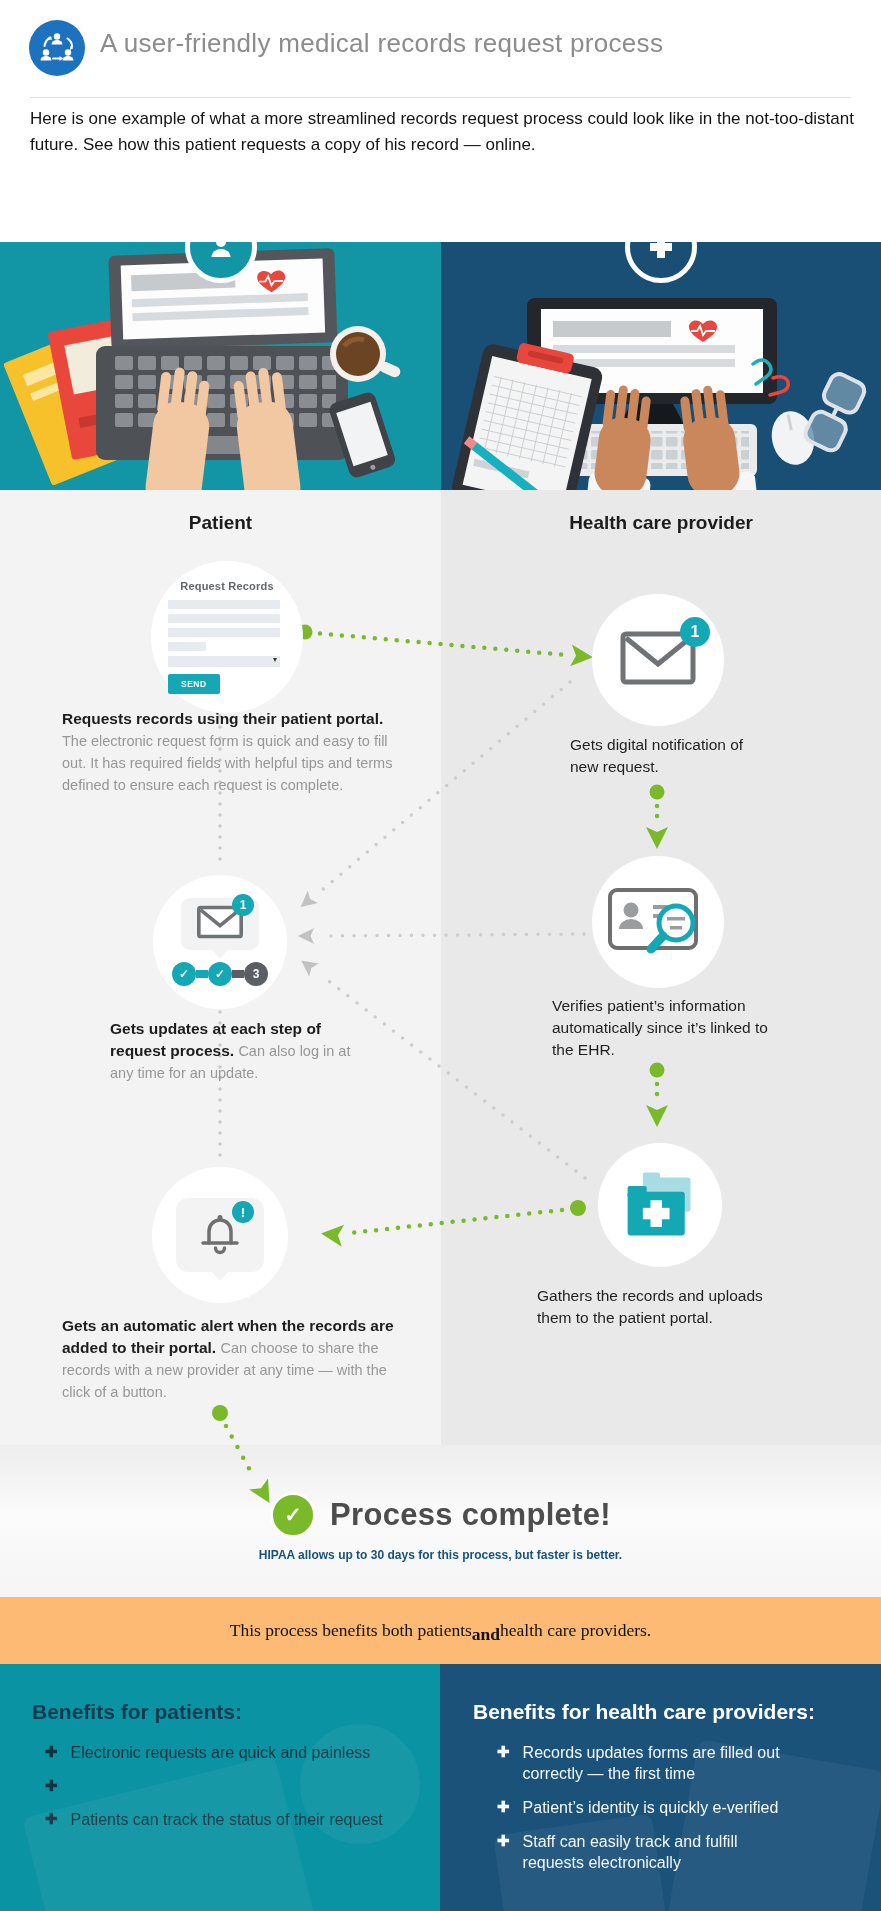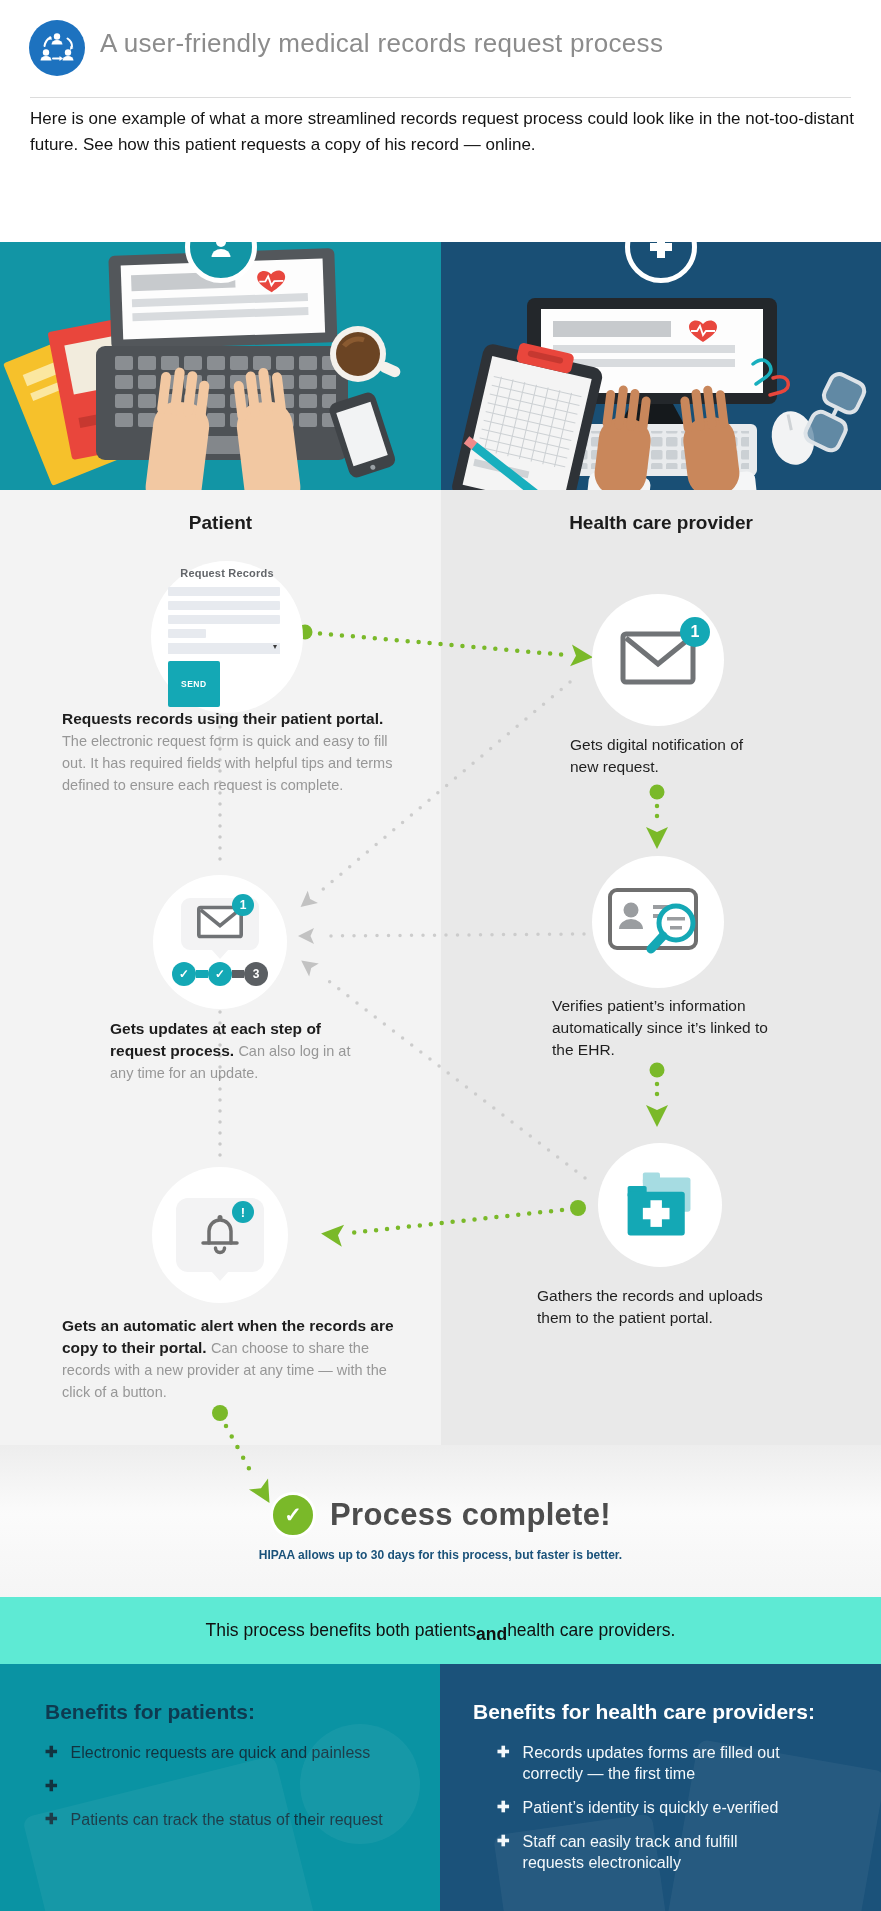--- a/index.html
+++ b/index.html
@@ -39,21 +39,21 @@
   .step-text .sub{font-weight:400;color:#979797;font-size:14.5px;}
 
   
   .pform{width:118px;display:flex;flex-direction:column;align-items:flex-start;}
   .pform-title{align-self:center;font-size:11px;font-weight:700;color:#63666a;margin-bottom:8px;letter-spacing:.2px;}
   .pbar{height:9px;background:#e7eaef;margin-bottom:5px;border-radius:1px;}
   .pbar.w1{width:112px;} .pbar.w2{width:38px;}
   .pselect{width:112px;height:11px;background:#e7eaef;margin-bottom:7px;position:relative;}
   .pselect .caret{position:absolute;right:3px;top:-1px;font-size:8px;color:#3a3a3a;}
   .send-btn{background:#14a8b5;color:#fff;font-size:8.5px;font-weight:700;letter-spacing:.5px;
-            padding:18px 13px;border-radius:2px;border:none;font-family:inherit;}
+            padding:5px 13px;border-radius:2px;border:none;font-family:inherit;}
 
   .badge{position:absolute;border-radius:50%;background:#14a8b5;color:#fff;font-weight:700;
          display:flex;align-items:center;justify-content:center;z-index:4;}
   .bubble{background:#f3f3f4;border-radius:9px;position:relative;display:flex;align-items:center;justify-content:center;}
   .bubble-tail{position:absolute;left:50%;bottom:-9px;transform:translateX(-50%);width:0;height:0;
                border-left:9px solid transparent;border-right:9px solid transparent;border-top:10px solid #f3f3f4;}
   .progress{display:flex;align-items:center;margin-top:12px;}
   .pg-dot{width:24px;height:24px;border-radius:50%;display:flex;align-items:center;justify-content:center;
           color:#fff;font-size:12px;font-weight:700;}
   .pg-dot.teal{background:#14a8b5;} .pg-dot.gray{background:#5b5f63;}
@@ -64,31 +64,31 @@
   .complete{top:1445px;left:0;width:881px;height:152px;
             background:linear-gradient(180deg,#ededed 0%,#fbfbfb 45%,#f5f5f5 100%);}
   .complete-row{position:absolute;top:47px;left:0;width:881px;display:flex;align-items:center;
                 justify-content:center;gap:14px;}
   .check-circle{width:40px;height:40px;border-radius:50%;background:#7ab929;border:3px solid #fff;
                 display:flex;align-items:center;justify-content:center;color:#fff;font-size:21px;font-weight:700;}
   .complete-title{font-size:31px;font-weight:700;color:#4d4d4d;letter-spacing:.3px;}
   .hipaa{position:absolute;top:103px;left:0;width:881px;text-align:center;font-size:12px;font-weight:700;color:#1a527a;}
 
   
-  .banner{top:1597px;left:0;width:881px;height:67px;background:#5eead4;display:flex;
-          align-items:center;justify-content:center;font-size:17.5px;color:#101010;}
+  .banner{top:1597px;left:0;width:881px;height:67px;background:#fdba74;display:flex;
+          align-items:center;justify-content:center;font-size:17.5px;color:#101010;font-family:Liberation Serif, serif;}
   .banner b{font-weight:700;margin-top:8px;}
 
   
   .benefits{top:1664px;left:0;width:881px;height:247px;display:flex;}
   .bpanel{position:relative;height:247px;overflow:hidden;}
   .bpanel.patients{width:440px;background:#0a93a3;color:#123340;}
   .bpanel.providers{width:441px;background:#1b527a;color:#f3f8fb;}
   .bhead{font-size:21px;font-weight:700;margin:36px 0 18px 0;}
-  .bpanel.patients .bhead{margin-left:45px;color:#0e3a50;}
+  .bpanel.patients .bhead{margin-left:32px;color:#0e3a50;}
   .bpanel.providers .bhead{margin-left:33px;color:#ffffff;}
   .blist{display:flex;flex-direction:column;gap:13px;}
   .bpanel.patients .blist{margin-left:45px;width:360px;}
   .bpanel.providers .blist{margin-left:57px;width:340px;}
   .bitem{display:flex;gap:13px;font-size:16px;line-height:1.32;}
   .bplus{font-weight:700;font-size:15px;line-height:1.35;}
   .ghost{position:absolute;background:rgba(255,255,255,0.05);border-radius:10px;}
 </style>
 </head>
 <body>
@@ -429,21 +429,21 @@
       <span class="sub">The electronic request form is quick and easy to fill out. It has required fields with helpful tips and terms defined to ensure each request is complete.</span>
     </div>
     <div class="abs step-text" style="left:570px;top:244px;width:190px;">Gets digital notification of new request.</div>
     <div class="abs step-text" style="left:552px;top:505px;width:216px;">Verifies patient’s information automatically since it’s linked to the EHR.</div>
     <div class="abs step-text" style="left:110px;top:528px;width:244px;">
       <span class="lead">Gets updates at each step of request process.</span>
       <span class="sub">Can also log in at any time for an update.</span>
     </div>
     <div class="abs step-text" style="left:537px;top:795px;width:246px;">Gathers the records and uploads them to the patient portal.</div>
     <div class="abs step-text" style="left:62px;top:825px;width:334px;">
-      <span class="lead">Gets an automatic alert when the records are copy to their portal.</span>
+      <span class="lead">Gets an automatic alert when the records are added to their portal.</span>
       <span class="sub">Can choose to share the records with a new provider at any time — with the click of a button.</span>
     </div>
   </div>
 
   <div class="abs complete">
     <div class="complete-row">
       <div class="check-circle">✓</div>
       <div class="complete-title">Process complete!</div>
     </div>
     <div class="hipaa">HIPAA allows up to 30 days for this process, but faster is better.</div>

